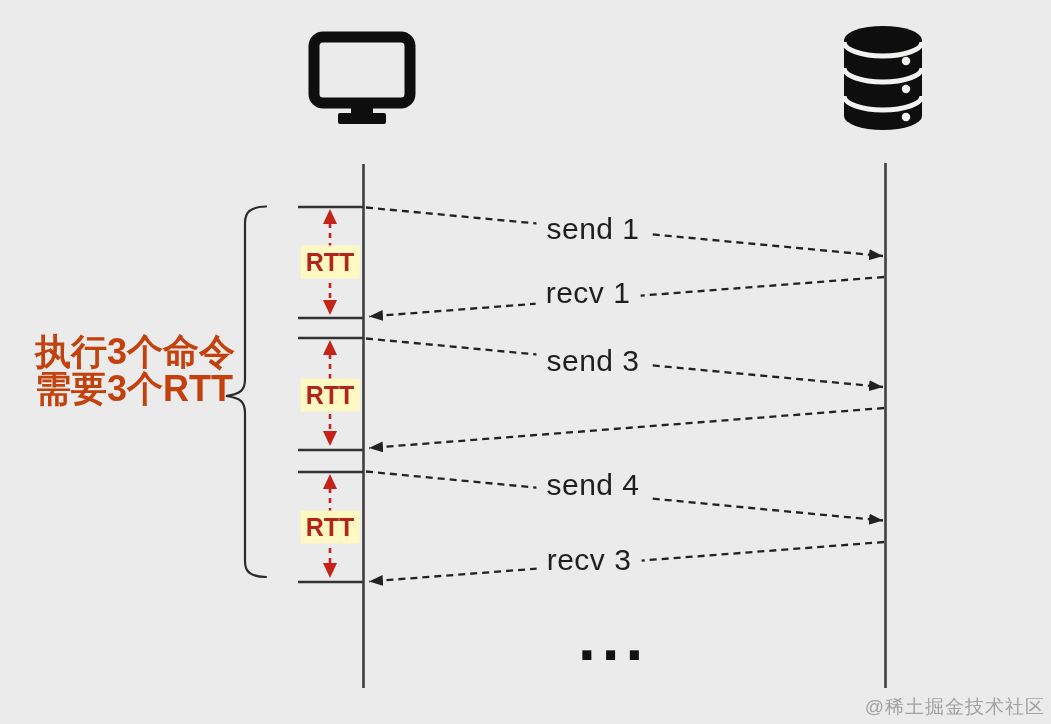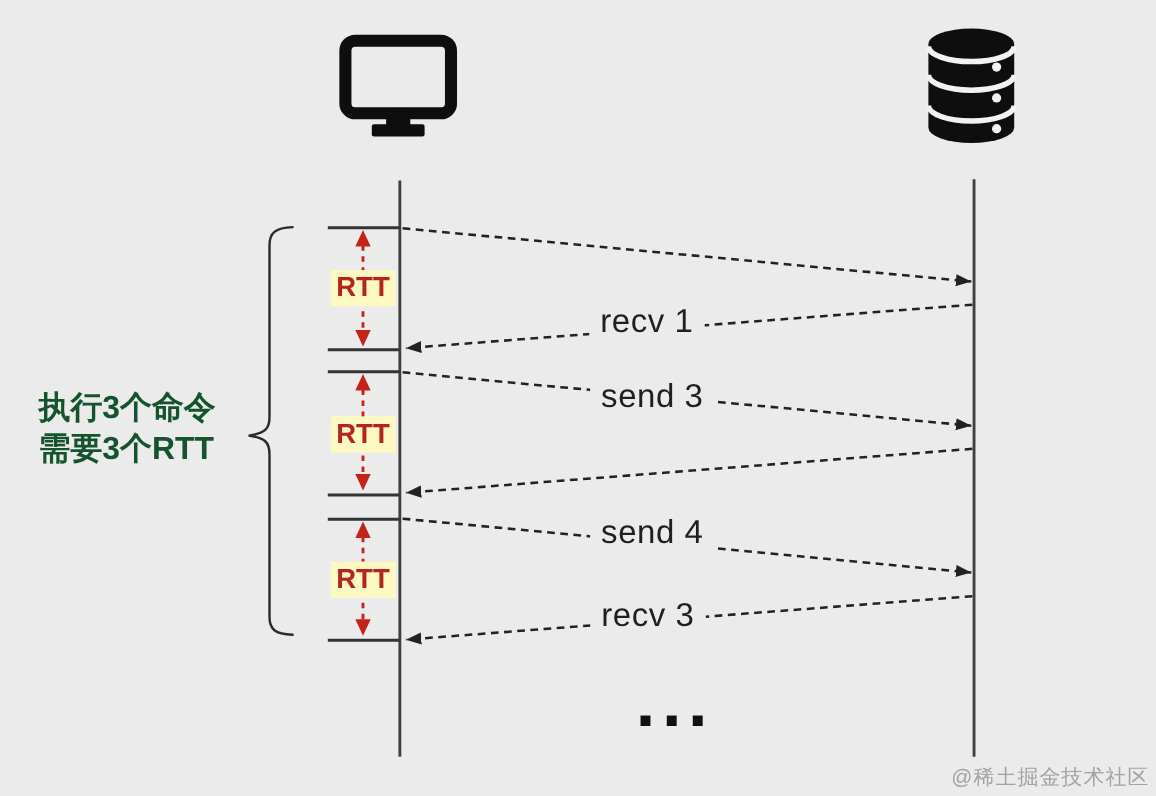--- a/index.html
+++ b/index.html
@@ -46,24 +46,24 @@
     color:#b3241f;
     white-space:nowrap;
   }
   .r1{left:330px;top:262px;}
   .r2{left:330px;top:395px;}
   .r3{left:330px;top:527px;}
 
   
   .annotation{
     position:absolute;
-    left:35px;top:353px;
-    font-size:29px;
+    left:35px;top:333px;
+    font-size:36px;
     font-weight:bold;
-    color:#14532d;
+    color:#c2410c;
     line-height:37px;
     white-space:nowrap;
   }
 
   
   .ellipsis{
     position:absolute;
     left:578px;top:606px;
     font-size:64px;
     font-weight:bold;
@@ -148,20 +148,21 @@
       <path d="M2 45 A39 14 0 0 0 80 45"></path>
       <path d="M2 73 A39 14 0 0 0 80 73"></path>
     </g>
     <g fill="#f2f2f1">
       <circle cx="64" cy="38" r="4.2"></circle>
       <circle cx="64" cy="66" r="4.2"></circle>
       <circle cx="64" cy="94" r="4.2"></circle>
     </g>
   </svg>
 
+  <div class="msg-label m1">send 1</div>
   <div class="msg-label m2">recv 1</div>
   <div class="msg-label m3">send 3</div>
   <div class="msg-label m5">send 4</div>
   <div class="msg-label m6">recv 3</div>
 
   <div class="rtt-label r1">RTT</div>
   <div class="rtt-label r2">RTT</div>
   <div class="rtt-label r3">RTT</div>
 
   <div class="annotation">

